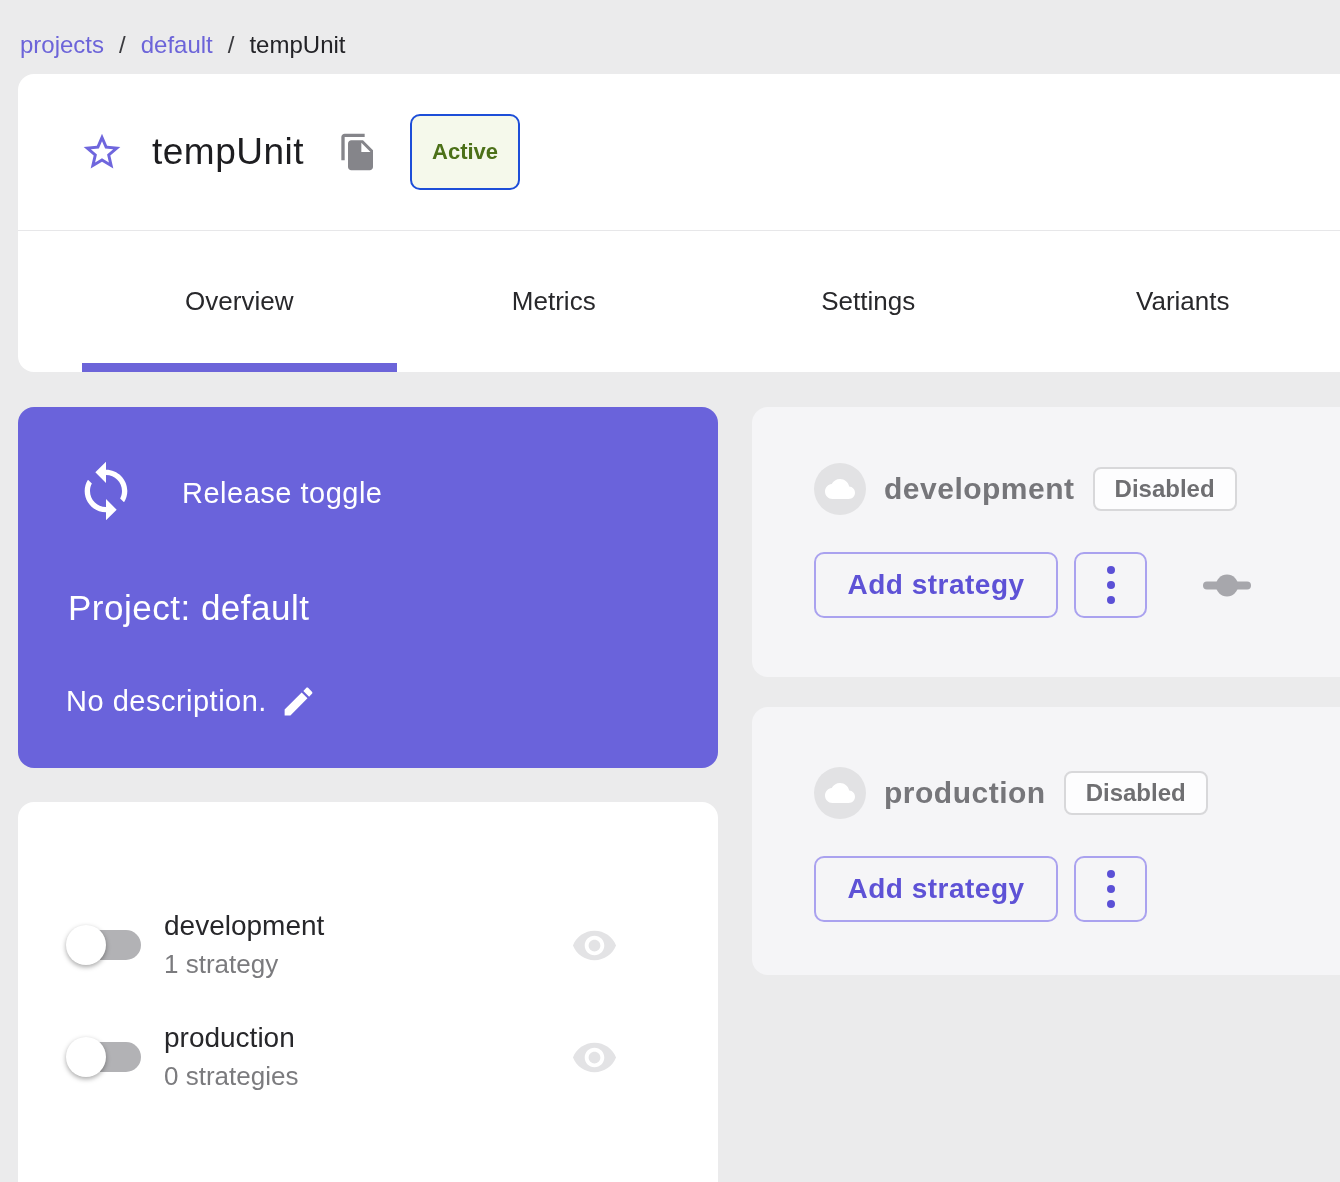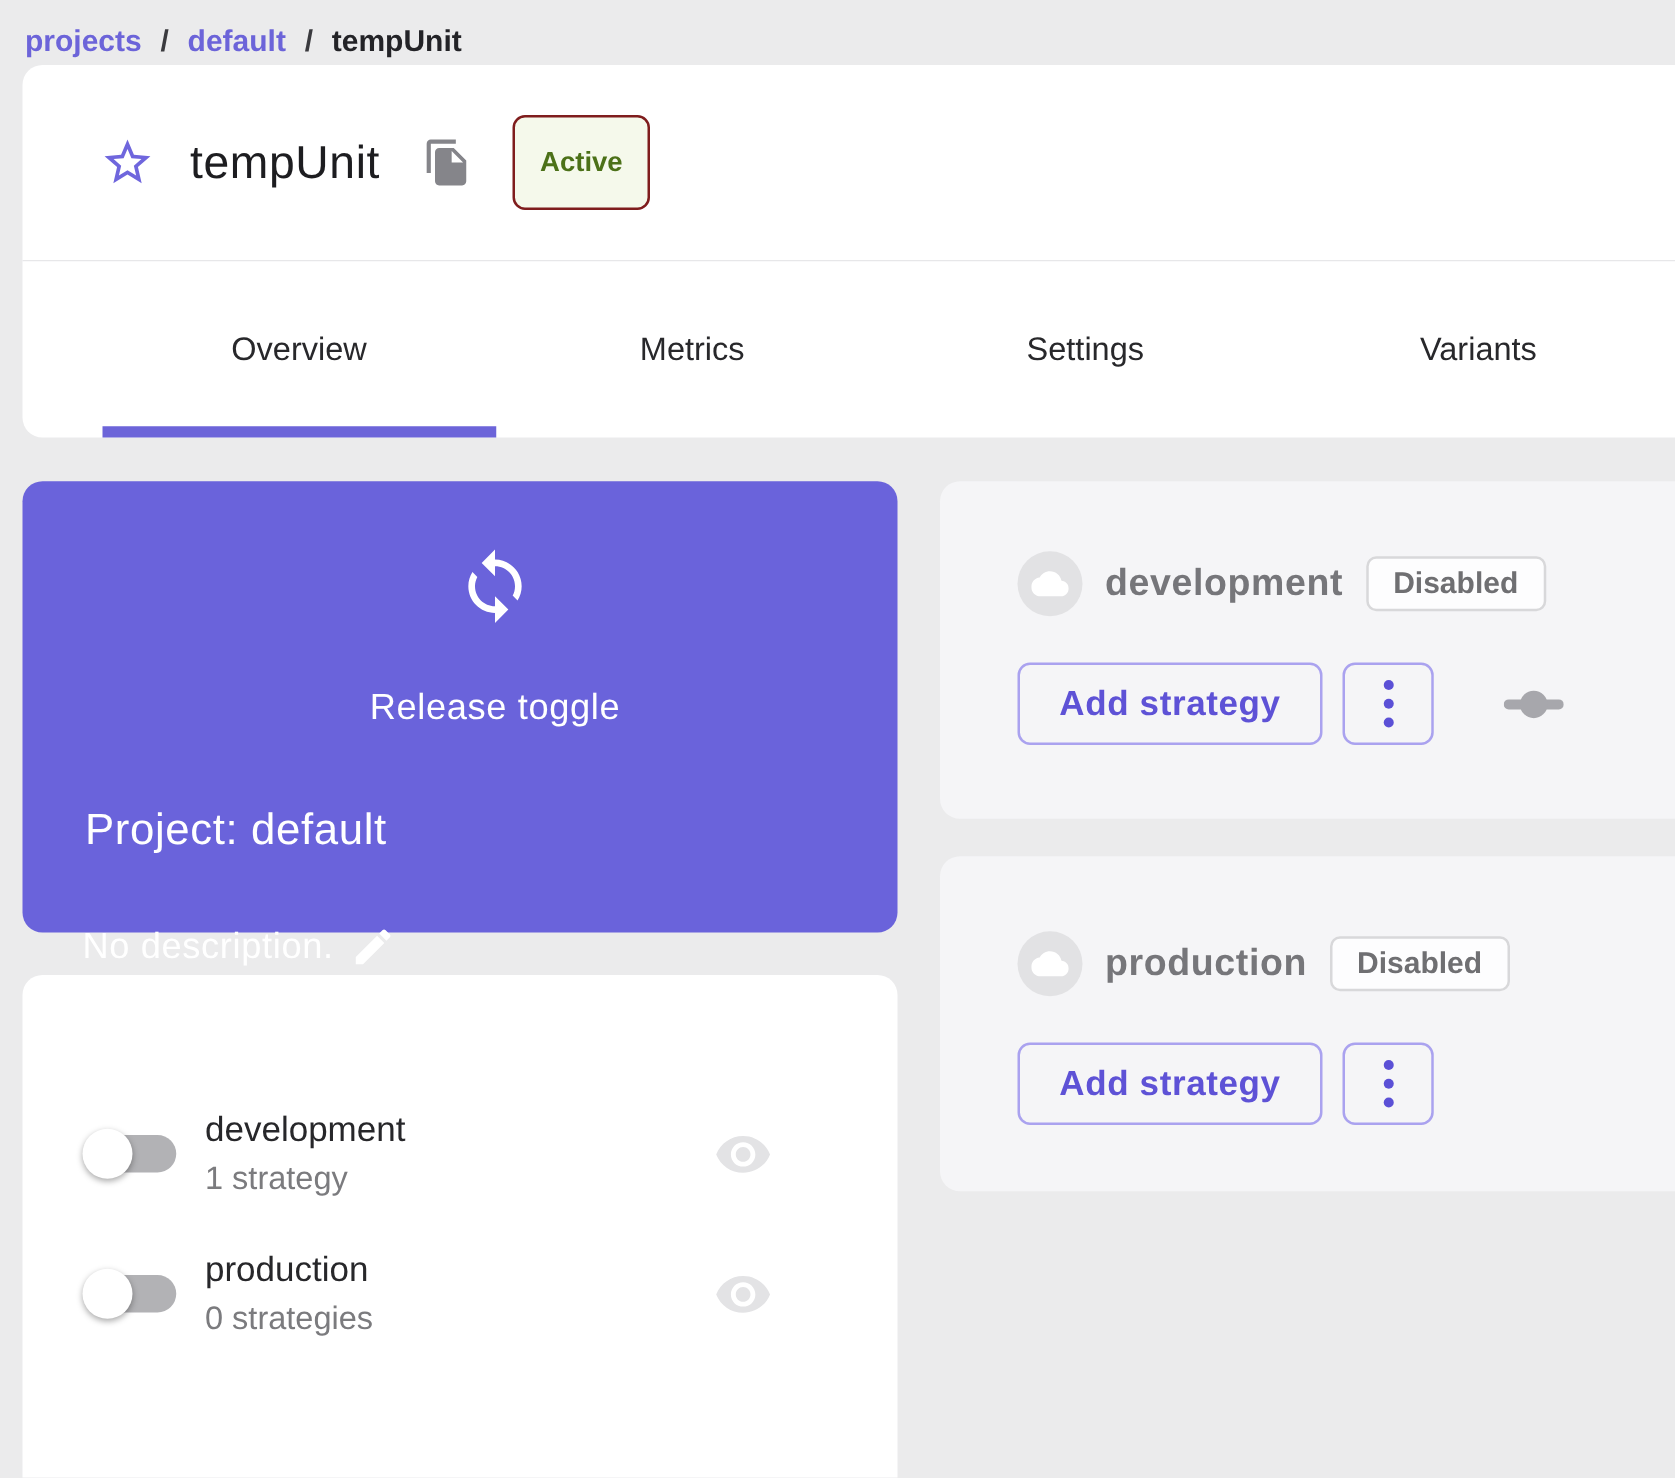--- a/index.html
+++ b/index.html
@@ -5,40 +5,40 @@
   * { margin:0; padding:0; box-sizing:border-box; }
   html,body { width:1340px; height:1182px; overflow:hidden; }
   body {
     background:#ebebec;
     font-family:"Liberation Sans", sans-serif;
     color:#1d1d20;
   }
   
   .breadcrumb {
     display:flex; align-items:center; gap:15px;
-    padding:15px 0 0 20px; font-size:24px; height:52px;font-weight:bold;
+    padding:15px 0 0 20px; font-size:24px; height:74px;
   }
   .breadcrumb a { color:#6c64d9; text-decoration:none; cursor:pointer; }
   .breadcrumb .sep { color:#3a3a3e; }
   .breadcrumb .current { color:#232327; }
 
   
   .top-card {
     margin-left:18px; height:298px; background:#ffffff;
     border-radius:16px 0 0 16px;
   }
   .top-card .header-row {
     height:156px; display:flex; align-items:center; padding-left:62px;
   }
   .star-btn { width:44px; height:44px; cursor:pointer; flex:none; }
   .feature-title { font-size:37px; font-weight:500; color:#1d1d20; margin-left:28px; letter-spacing:0.5px; }
   .copy-btn { width:40px; height:40px; margin-left:34px; cursor:pointer; flex:none; }
   .active-badge {
     margin-left:32px; font-size:22px; font-weight:bold; color:#4c7118;
-    background:#f5f9eb; border:2px solid #7f1d1d; border-radius:10px;
+    background:#f5f9eb; border:2px solid #1d4ed8; border-radius:10px;
     padding:24px 20px; line-height:1.1;
   }
   .divider { height:1px; background:#e7e7e9; }
   .tabs-row { display:flex; padding-left:64px; height:141px; }
   .tab {
     width:320px; display:flex; align-items:center; justify-content:center;
     position:relative; font-size:26px; color:#28282b; cursor:pointer;
   }
   .tab.active { font-weight:normal; }
   .tab .underline {
@@ -48,21 +48,21 @@
   
   .main { display:flex; gap:34px; margin:35px 0 0 18px; }
   .left-col { width:700px; flex:none; }
   .right-col { width:612px; flex:none; }
 
   
   .purple-card {
     width:700px; height:361px; border-radius:16px; background:#6a63db; color:#fff;
   }
   .purple-card .type-row {
-    display:flex; align-items:center; gap:44px; padding:52px 0 0 56px;flex-direction:column;
+    display:flex; align-items:center; gap:44px; padding:52px 0 0 56px;
   }
   .purple-card .type-row svg { width:64px; height:64px; flex:none; }
   .purple-card .type-label { font-size:29px; letter-spacing:0.5px; }
   .purple-card .project-line { font-size:35px; margin:61px 4px 0 50px; letter-spacing:0.5px; }
   .purple-card .desc-row {
     display:flex; align-items:center; gap:13px; margin:55px 0 0 48px;text-align:right;
   }
   .purple-card .desc-label { font-size:29px; letter-spacing:0.5px; }
   .edit-btn { width:37px; height:37px; cursor:pointer; flex:none; }
 

